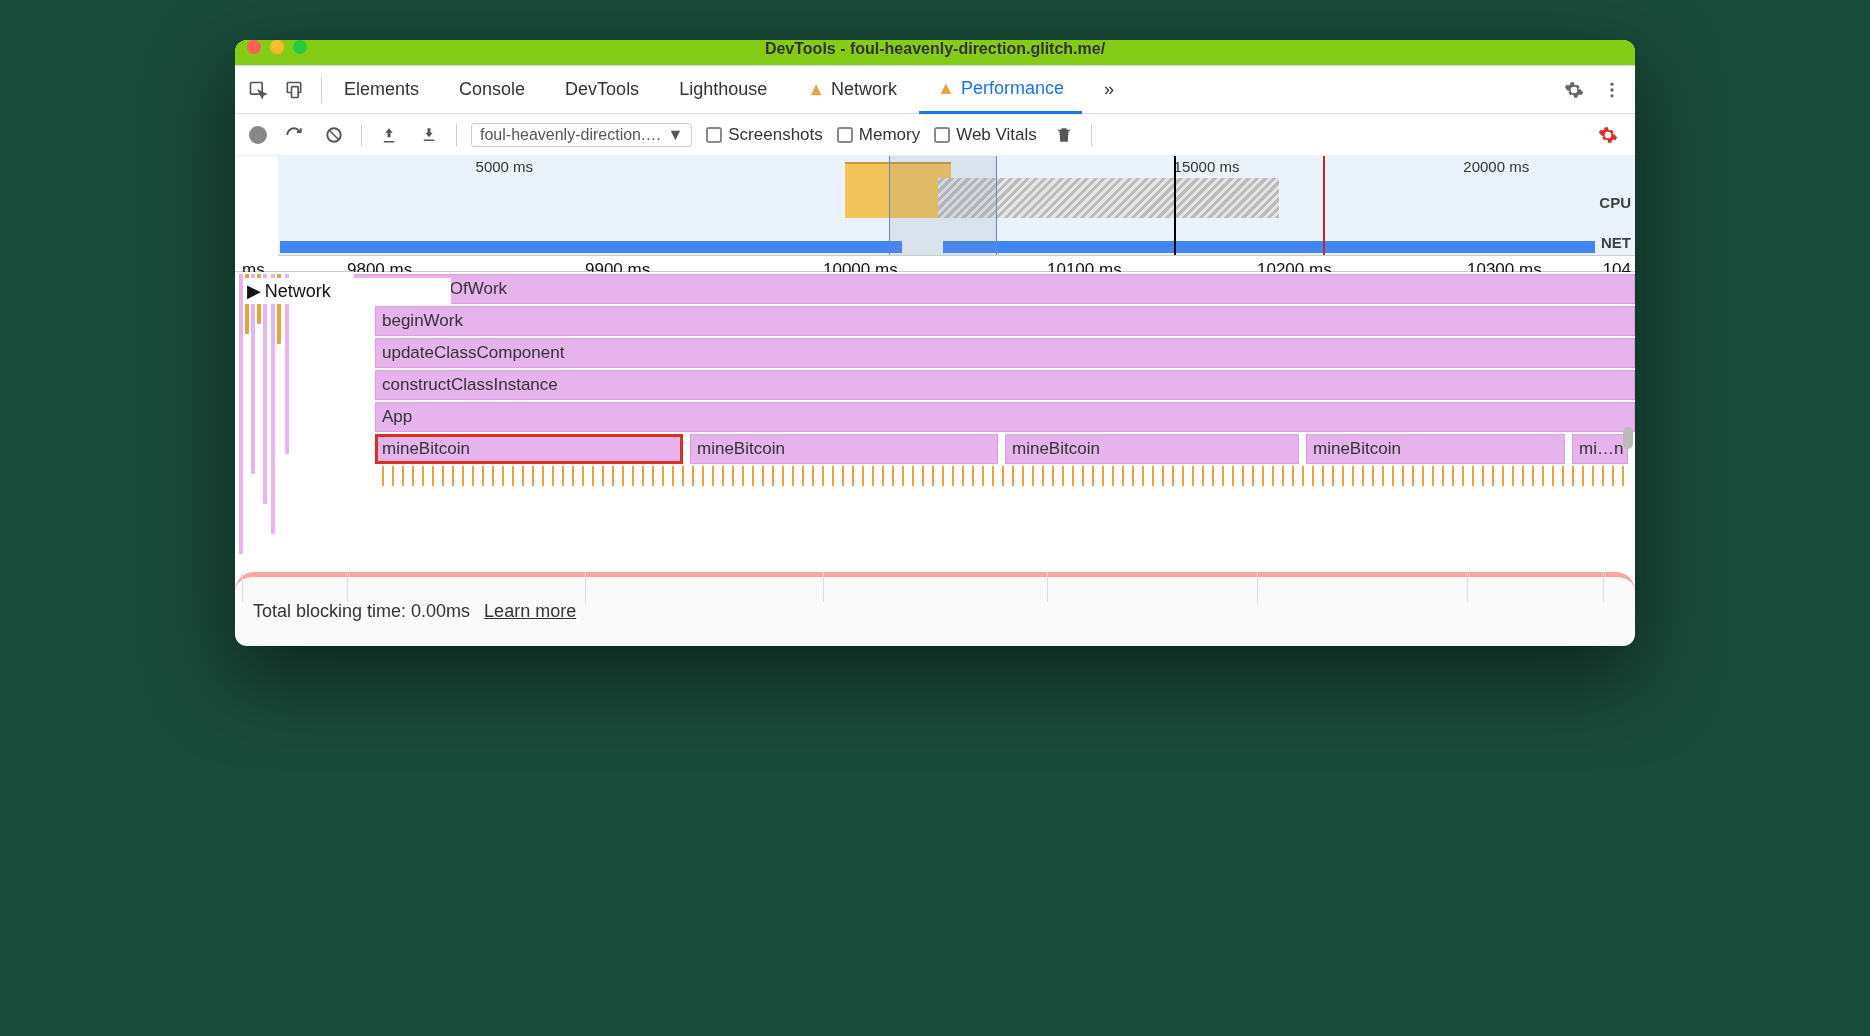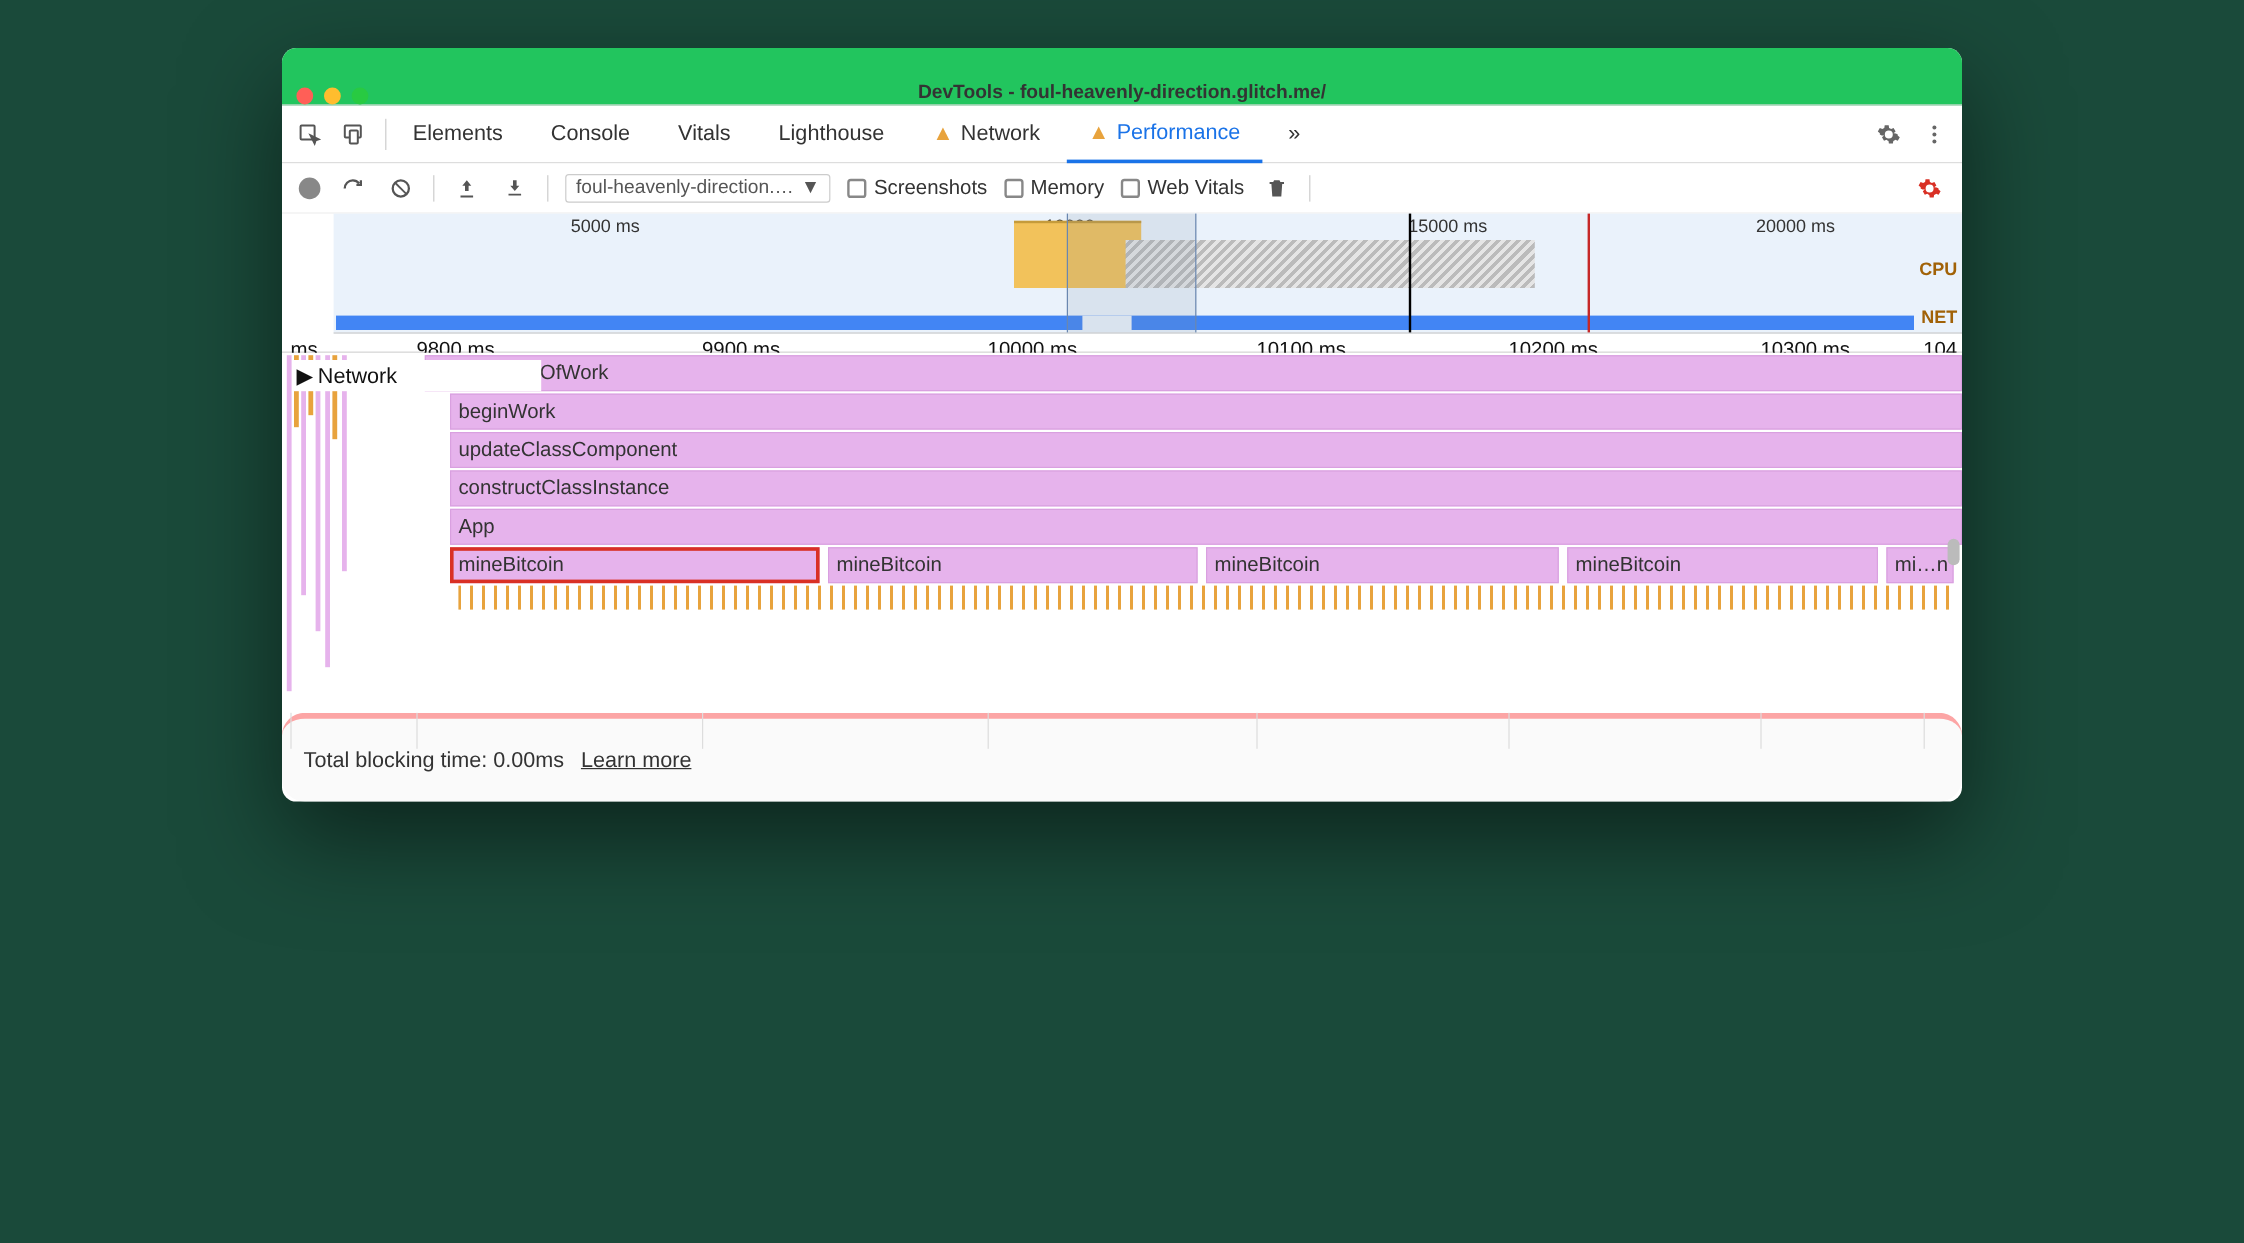--- a/index.html
+++ b/index.html
@@ -13,24 +13,24 @@
   min-height: 100vh;
 }
 .window {
   width: 1400px;
   background: #fff;
   border-radius: 12px;
   box-shadow: 0 30px 80px rgba(0,0,0,0.5);
   overflow: hidden;
 }
 .titlebar {
-  background: #22c55e;
-  height: 48px;
-  display: flex;
-  align-items: flex-end;
+  background: #84cc16;
+  height: 26px;
+  display: flex;
+  align-items: flex-start;
   padding: 0 12px;
   border-bottom: 1px solid #ddd;
   position: relative;
 }
 .traffic-lights { display: flex; gap: 9px; }
 .traffic-light { width: 14px; height: 14px; border-radius: 50%; }
 .traffic-light.red { background: #ff5f57; }
 .traffic-light.yellow { background: #ffbd2e; }
 .traffic-light.green { background: #28ca42; }
 .title { position: absolute; left: 50%; transform: translateX(-50%); font-size: 16px; font-weight: 600; color: #333; }
@@ -85,21 +85,21 @@
 .gear-red { color: #d93025; }
 .overview {
   height: 100px;
   background: #eaf2fb;
   position: relative;
   border-bottom: 1px solid #ccc;
   margin-left: 43px;
 }
 .overview-ticks { position: absolute; top: 2px; left: 0; right: 40px; height: 18px; font-size: 15px; color: #333; }
 .overview-tick { position: absolute; }
-.overview-label { position: absolute; right: 4px; font-size: 15px; font-weight: 600; color: #a16207; }
+.overview-label { position: absolute; right: 4px; font-size: 15px; font-weight: 600; color: #404040; }
 .overview-label.cpu { top: 38px; }
 .overview-label.net { top: 78px; }
 .overview-net { position: absolute; bottom: 2px; left: 2px; right: 40px; height: 12px; background: #4285f4; }
 .overview-netgap { position: absolute; bottom: 2px; background: #eaf2fb; height: 12px; }
 .overview-activity { position: absolute; left: 2px; right: 40px; top: 22px; height: 56px; }
 .cpu-main { position: absolute; bottom: 16px; left: 43%; width: 8%; height: 56px; background: #f2c25b; border-top: 2px solid #c59b3b; }
 .cpu-hatch { position: absolute; bottom: 16px; left: 50%; width: 26%; height: 40px;
   background: repeating-linear-gradient(-45deg, #bbb 0 3px, #e5e5e5 3px 6px);
 }
 .overview-selection {
@@ -159,21 +159,21 @@
       </div>
       <div class="icon-btn">
         <svg width="20" height="20" viewBox="0 0 24 24" fill="none" stroke="currentColor" stroke-width="2">
             <rect x="4" y="3" width="16" height="12" rx="1"></rect>
             <rect x="9" y="8" width="8" height="13" rx="1" fill="#fff"></rect>
           </svg>
       </div>
     </div>
     <div class="tab">Elements</div>
     <div class="tab">Console</div>
-    <div class="tab">Vitals</div>
+    <div class="tab">DevTools</div>
     <div class="tab">Lighthouse</div>
     <div class="tab">
       <span class="warning-icon">▲</span>
       <span>Network</span>
     </div>
     <div class="tab active">
       <span class="warning-icon">▲</span>
       <span>Performance</span>
     </div>
     <div class="tab">»</div>

